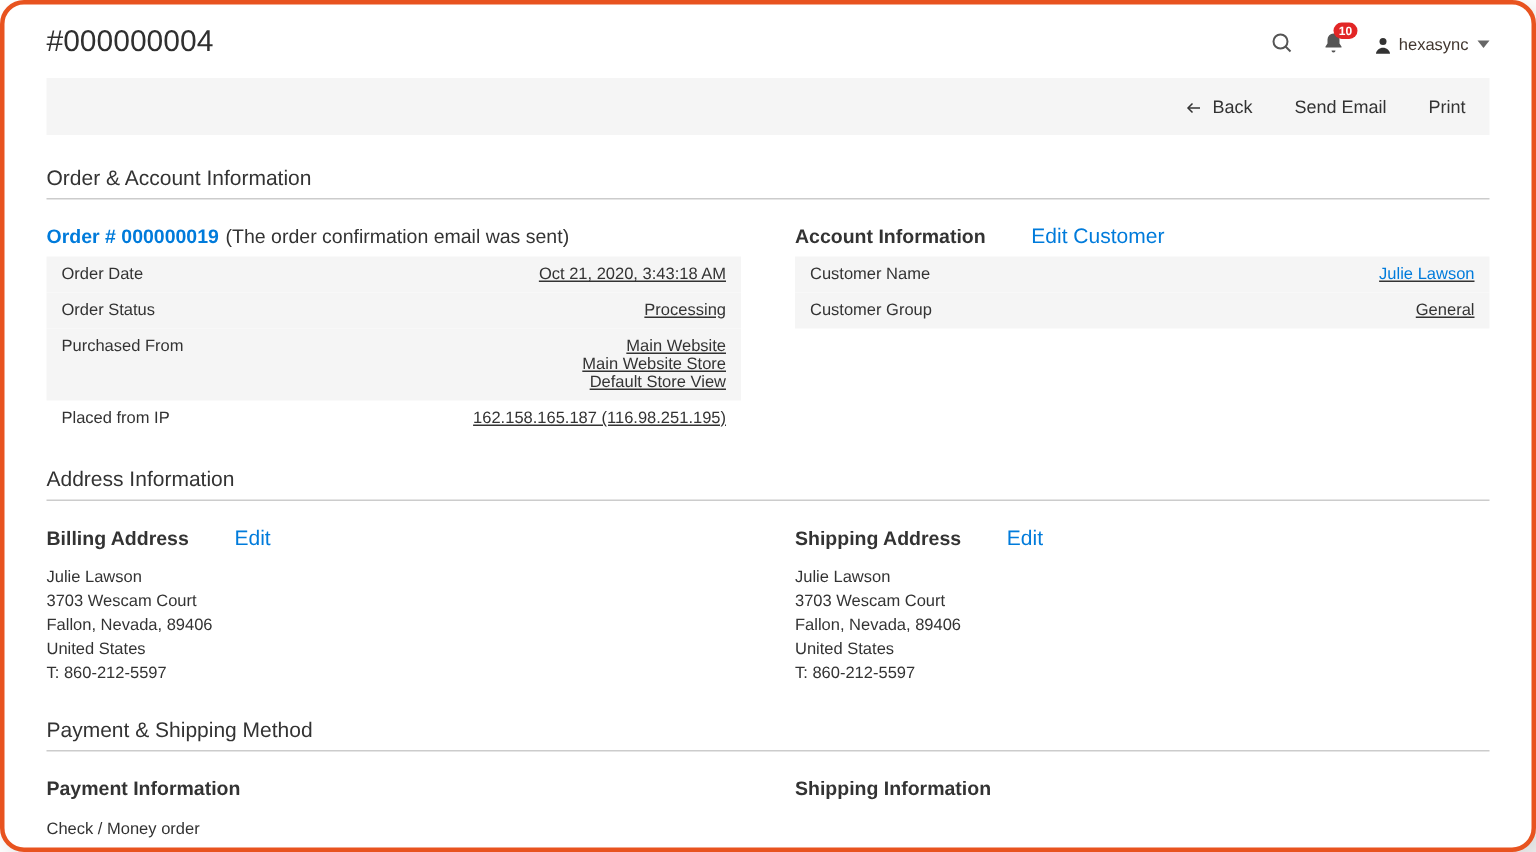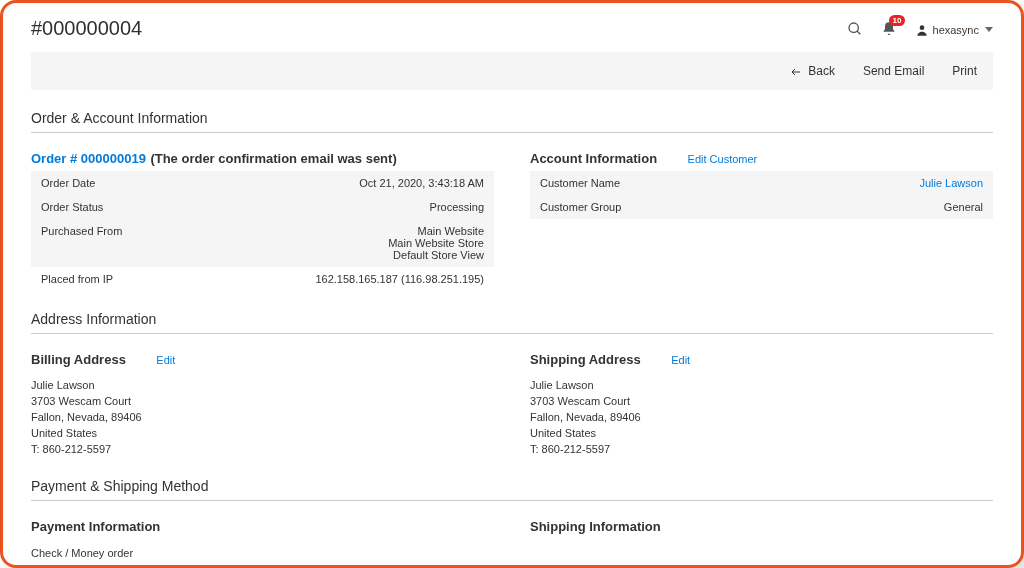--- a/index.html
+++ b/index.html
@@ -43,31 +43,31 @@
   .action-bar .act { cursor: pointer; display: inline-flex; align-items: flex-end; gap: 6px; }
   .arrow-left { display:inline-block; }
 
   
   section { margin-top: 20px; }
   .sec-title { font-size: 14px; color: #333; font-weight: 400; padding-bottom: 6px; border-bottom: 1px solid #ccc; }
   .cols { display: flex; gap: 36px; margin-top: 10px; }
   .col { flex: 1 1 0; min-width: 0; }
 
   .sub-title { font-size: 13px; font-weight: 700; color: #333; display: inline; }
-  .sub-title-note { font-size: 13px; font-weight: 700; color: #333; }
+  .sub-title-note { font-size: 13px; font-weight: 400; color: #333; }
   .link { color: #007bdb; cursor: pointer; }
-  .edit-link { font-size: 11px; font-weight: 400; color: #007bdb; margin-left: 6px; cursor: pointer; padding-left: 20px; }
+  .edit-link { font-size: 14px; font-weight: 400; color: #007bdb; margin-left: 6px; cursor: pointer; padding-left: 20px; }
 
   .sub-title-row { padding: 6px 0 4px 0; }
 
   
   .kv-row { display: flex; justify-content: space-between; font-size: 11px; padding: 6px 10px; }
   .kv-row.alt { background: #f5f5f5; }
   .kv-key { color: #333; }
-  .kv-val { color: #333; text-align: right; }
+  .kv-val { color: #333; text-align: right; text-decoration: underline; }
   .kv-val .link { font-size: 11px; }
   .kv-val.multi div { text-align: right; }
 
   
   .addr-block { font-size: 11px; color: #333; line-height: 1.45; margin-top: 6px; }
 
   
   .plain-text { font-size: 11px; color: #333; margin-top: 6px; line-height: 1.5; }
   .bold { font-weight: 700; margin-top: 36px; }
 

